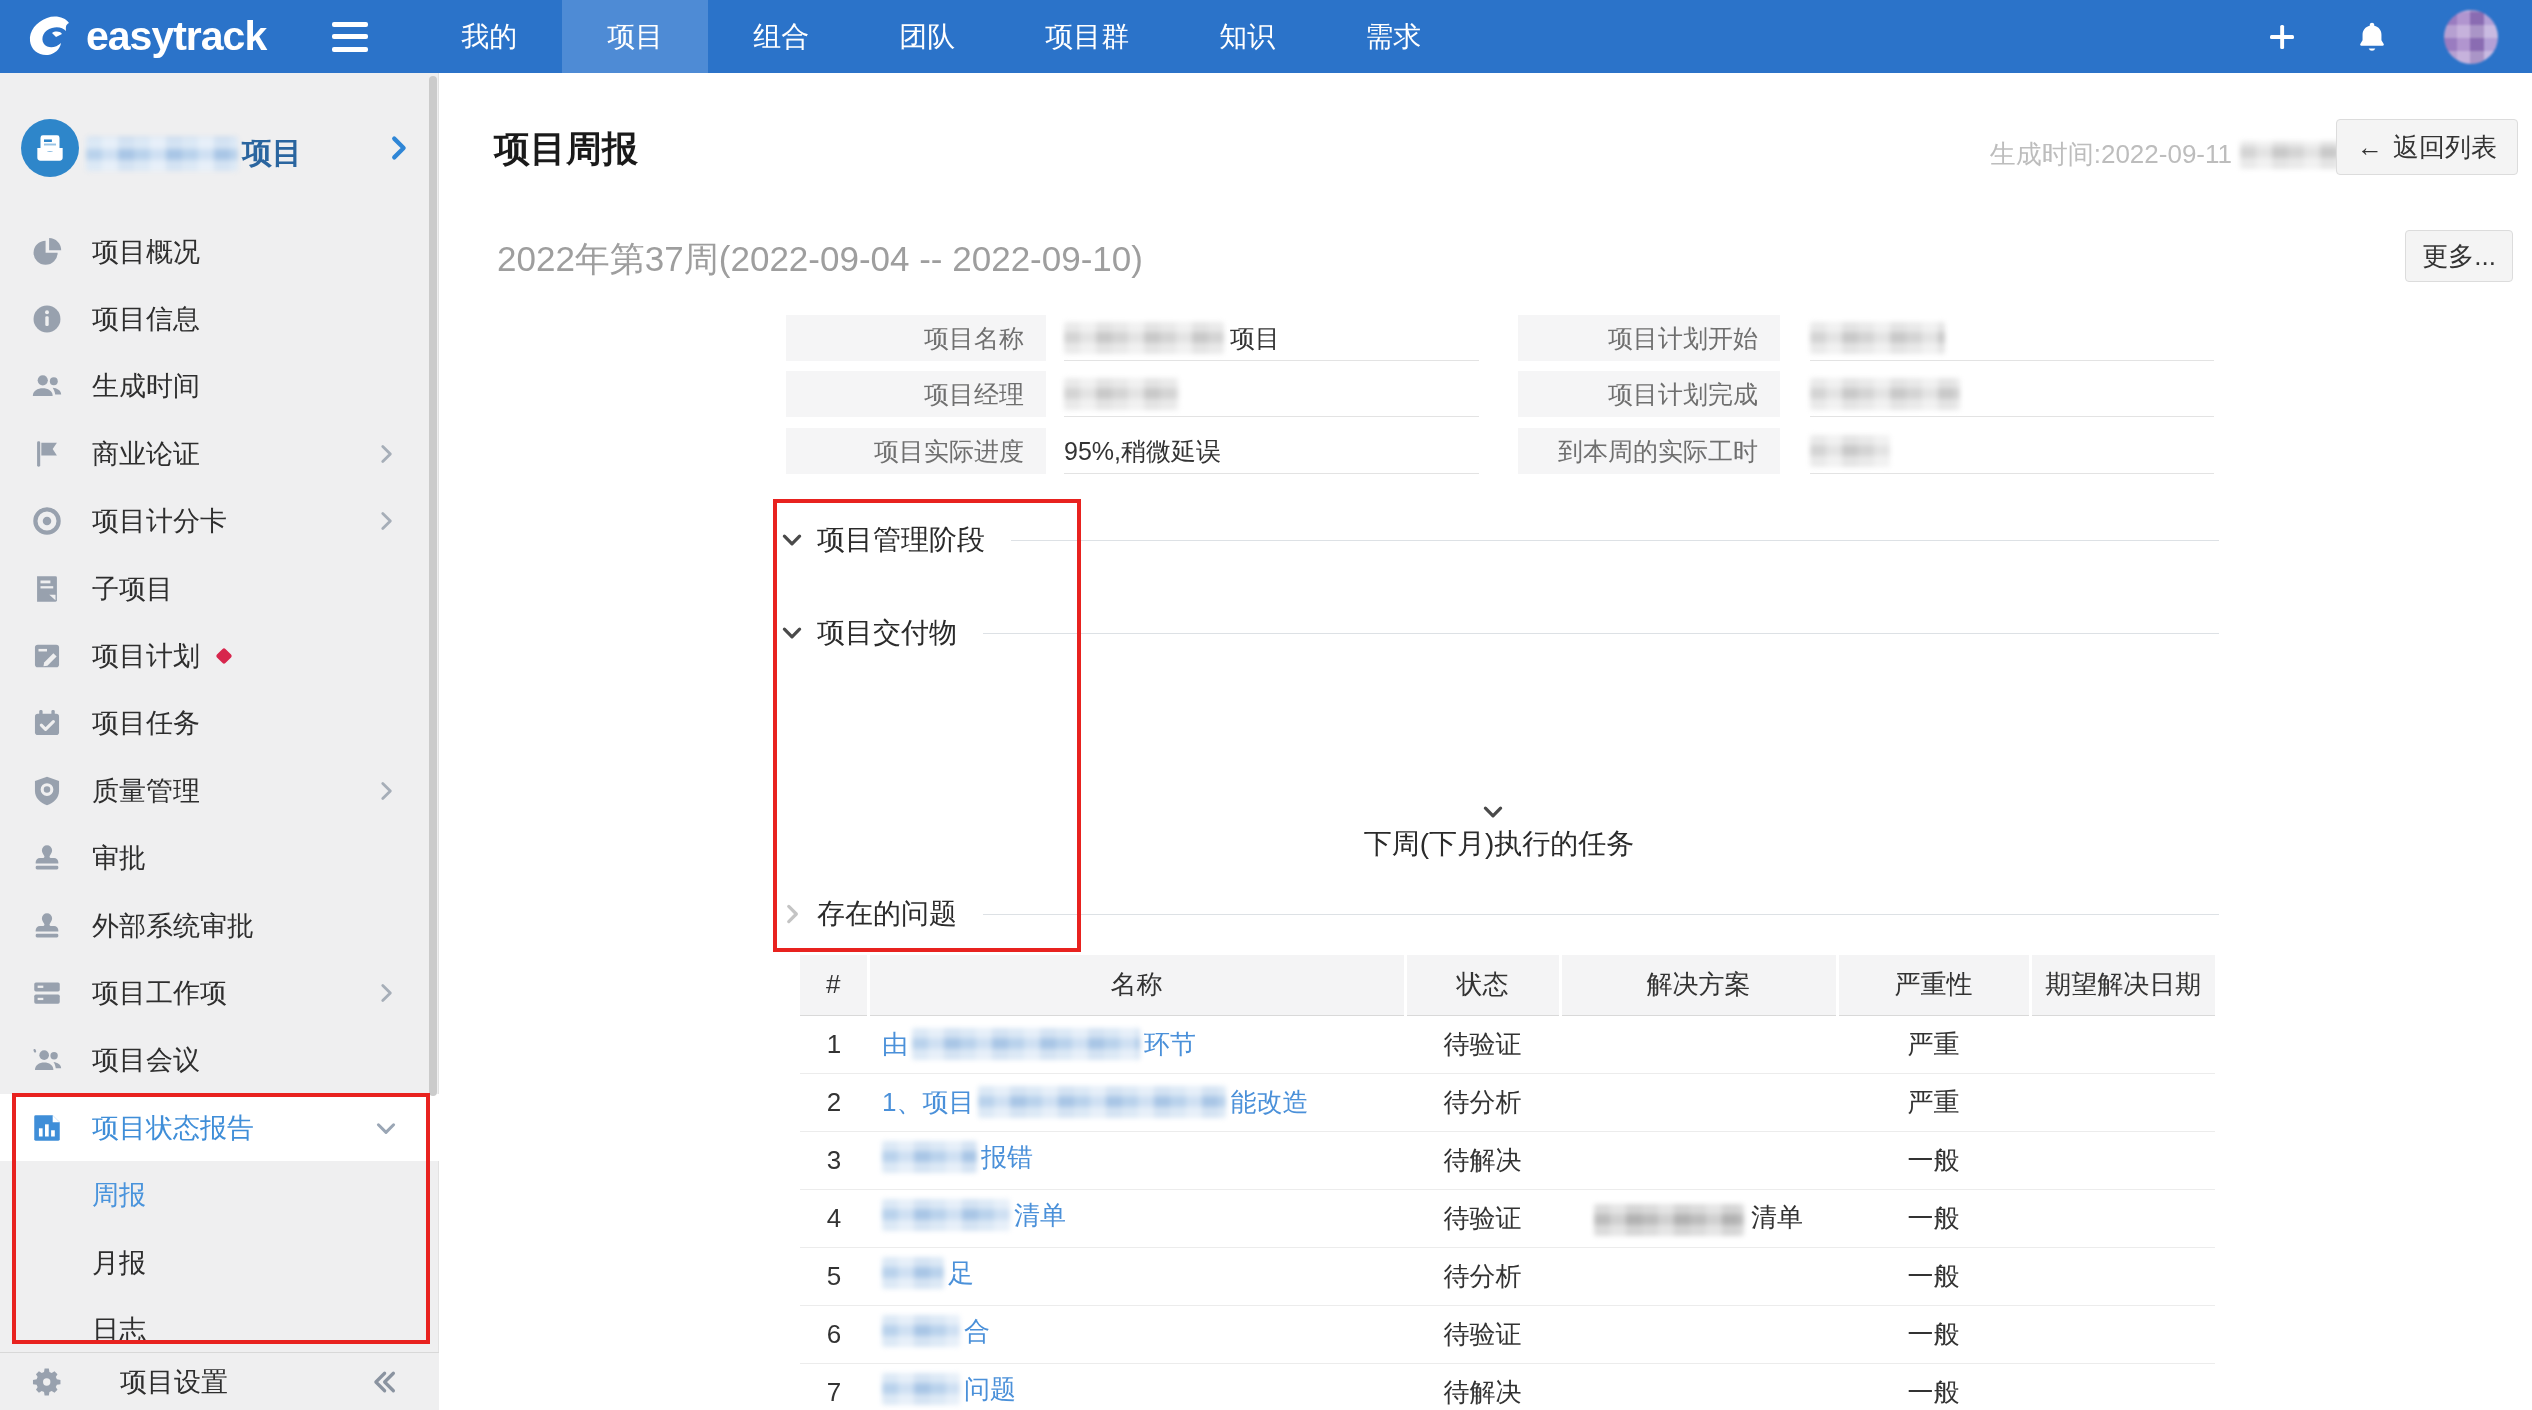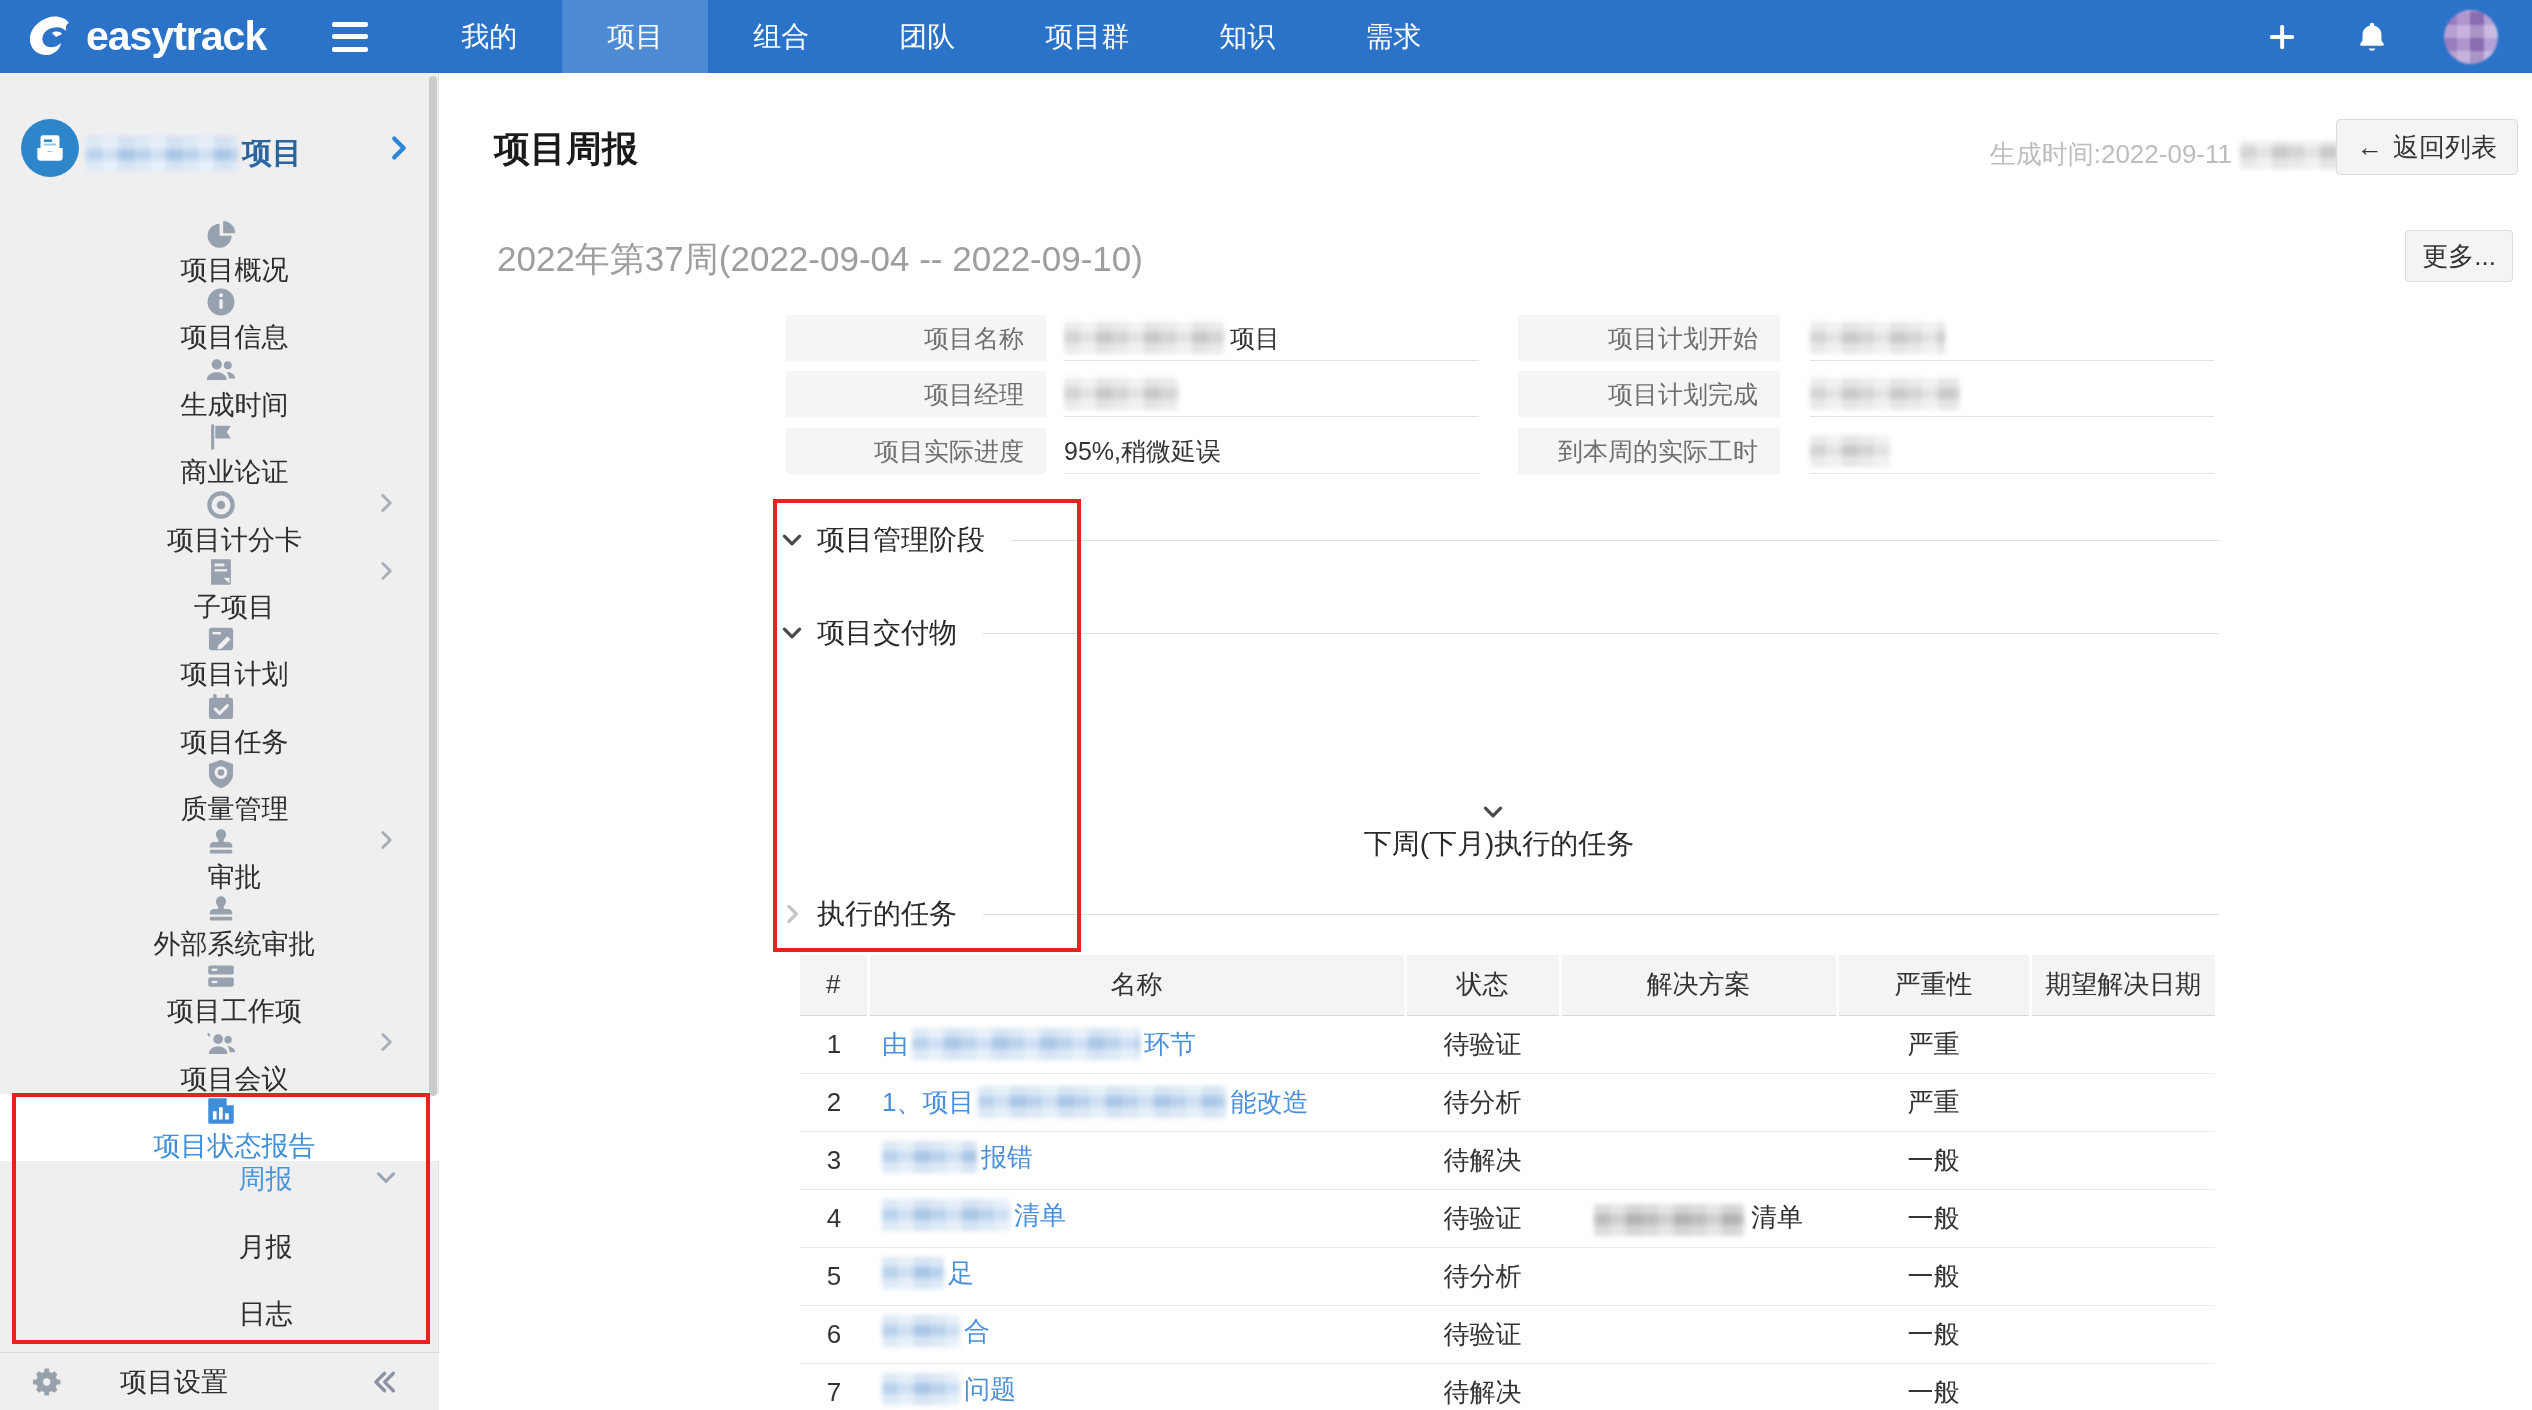--- a/index.html
+++ b/index.html
@@ -30,21 +30,21 @@
   .sidebar { position:absolute; left:0; top:73px; width:439px; height:1337px;
     background:#efeff0; border-right:1px solid #e2e2e2; z-index:10; }
   .side-header { position:absolute; left:0; top:24px; width:439px; height:110px; }
   .proj-avatar { position:absolute; left:21px; top:22px; width:58px; height:58px; border-radius:50%;
     background:#2e86ca; display:flex; align-items:center; justify-content:center; }
   .proj-avatar svg { width:38px; height:38px; }
   .proj-name { position:absolute; left:86px; top:36px; display:flex; align-items:center; gap:4px; }
   .proj-suffix { font-size:30px; font-weight:bold; color:#2a659f; }
   .side-header .chev { position:absolute; right:26px; top:36px; width:30px; height:30px; }
   .s-menu { position:absolute; left:0; top:145px; width:439px; }
-  .s-item { height:67.4px; display:flex; align-items:center; padding-left:30px; cursor:pointer; position:relative;flex-direction:column; }
+  .s-item { height:67.4px; display:flex; align-items:center; padding-left:30px; cursor:pointer; position:relative; }
   .s-item.active { background:#ffffff; }
   .s-icon { width:34px; height:34px; margin-right:28px; flex:0 0 34px; }
   .s-icon svg { width:34px; height:34px; display:block; }
   .s-label { font-size:27px; color:#2e2e2e; white-space:nowrap; }
   .s-item.active .s-label { color:#3f8ed8; }
   .s-chev { margin-left:auto; margin-right:40px; width:26px; height:26px; }
   .s-chev svg { width:26px; height:26px; display:block; }
   .s-sub { padding-left:92px; }
   .s-sub .s-label { color:#2e2e2e; }
   .s-sub.active-sub .s-label { color:#4a94dc; }
@@ -424,21 +424,21 @@
         </span>
       <span class="sec-label">下周(下月)执行的任务</span>
       <span class="sec-line"></span>
     </div>
     <div class="section" style="top:820px;">
       <span class="sec-chev">
           <svg viewBox="0 0 24 24">
             <polyline points="9 5 16 12 9 19" fill="none" stroke="#c4c4c4" stroke-width="3" stroke-linecap="round" stroke-linejoin="round"></polyline>
           </svg>
         </span>
-      <span class="sec-label">执行的任务</span>
+      <span class="sec-label">存在的问题</span>
       <span class="sec-line"></span>
     </div>
 
     <table class="issues">
       <colgroup>
           <col style="width:68px">
           <col style="width:537px">
           <col style="width:155px">
           <col style="width:277px">
           <col style="width:193px">

